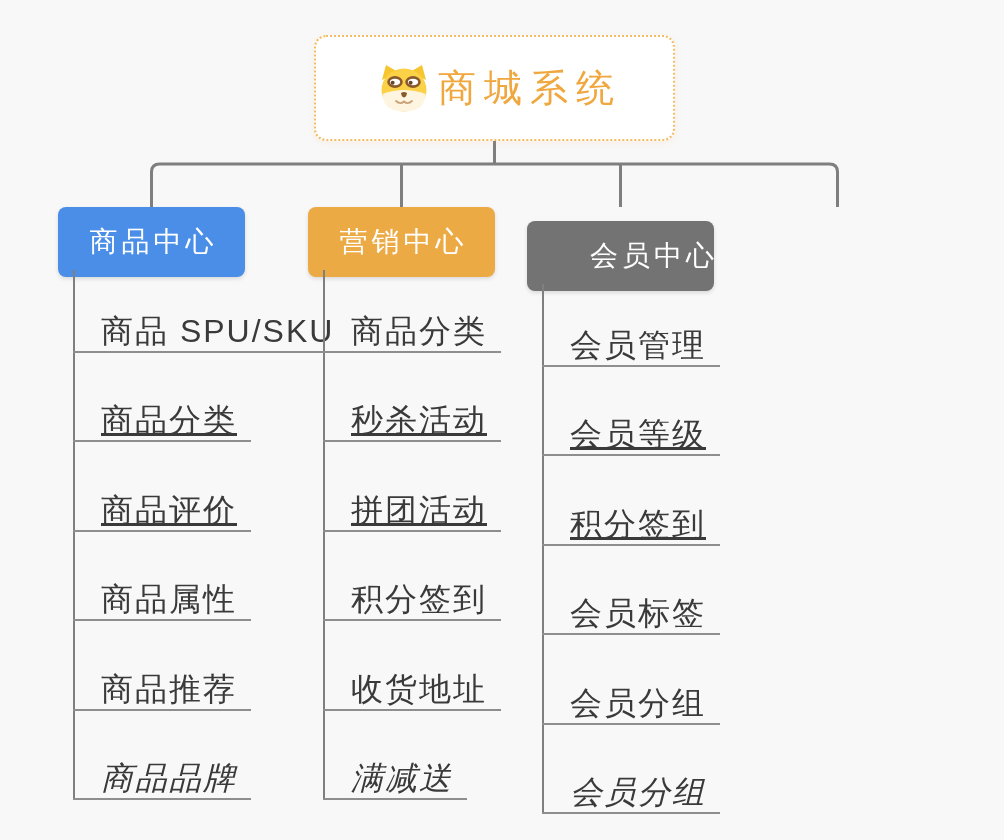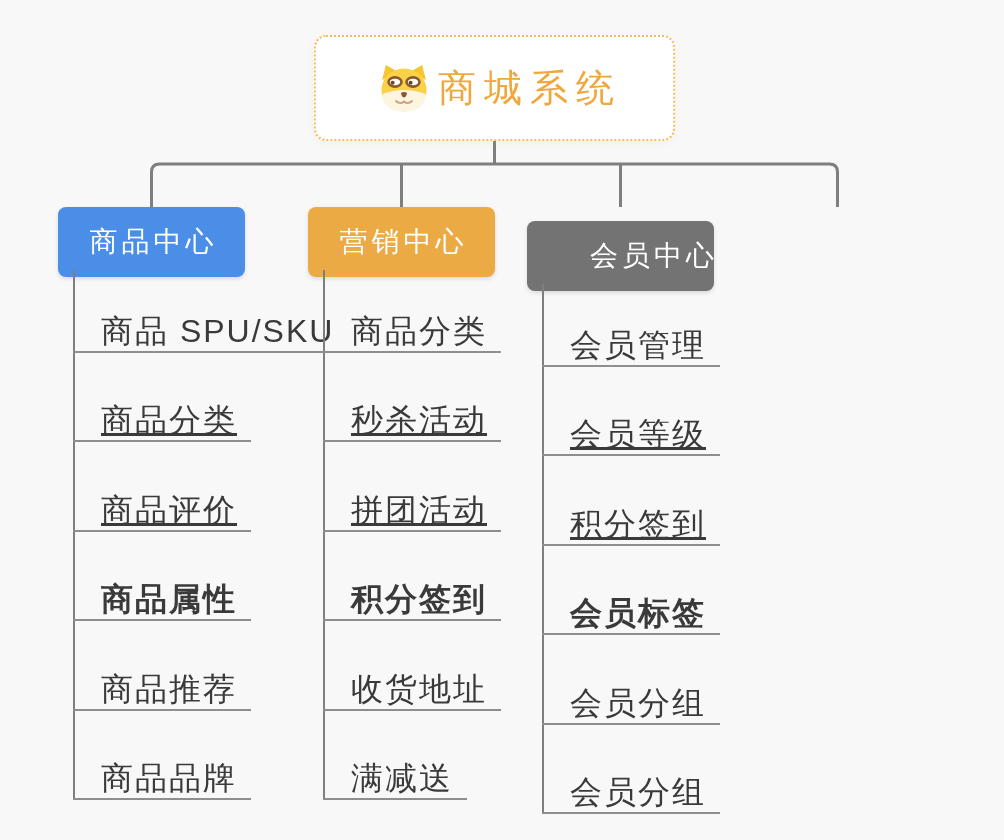--- a/index.html
+++ b/index.html
@@ -63,23 +63,23 @@
     position:absolute;left:0;
     white-space:nowrap;width:max-content;
     font-size:32px;letter-spacing:2px;line-height:24px;color:var(--topic_text);
     padding:0 14px 8px 28px;
     border-bottom:2px solid var(--underline);
     cursor:default;
   }
   .kids .kid:nth-of-type(1){top:112px;}
   .kids .kid:nth-of-type(2){top:201px;text-decoration:underline;}
   .kids .kid:nth-of-type(3){top:291px;text-decoration:underline;}
-  .kids .kid:nth-of-type(4){top:380px;font-weight:bold;}
+  .kids .kid:nth-of-type(4){top:380px;}
   .kids .kid:nth-of-type(5){top:470px;}
-  .kids .kid:nth-of-type(6){top:559px;}
+  .kids .kid:nth-of-type(6){top:559px;font-style:italic;}
 </style>
 </head>
 <body>
 
 <div id="canvas">
 
   <svg id="connectors" width="1004" height="840">
     <g style="stroke:var(--connector)" stroke-width="3" fill="none">
       <path d="M494.5 139 L494.5 164"></path>
       <path d="M151.5 207 L151.5 172 Q151.5 164 159.5 164 L829.5 164 Q837.5 164 837.5 172 L837.5 207"></path>

